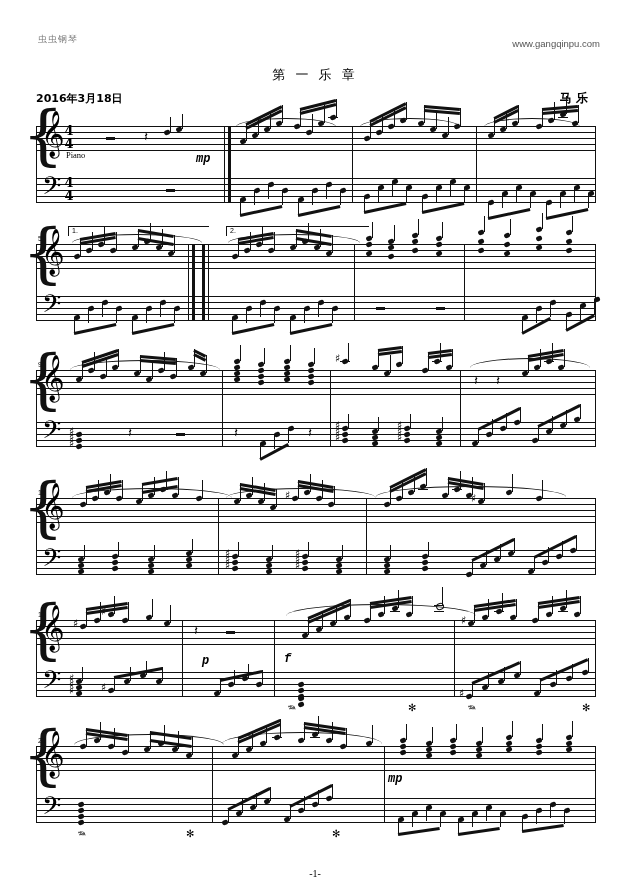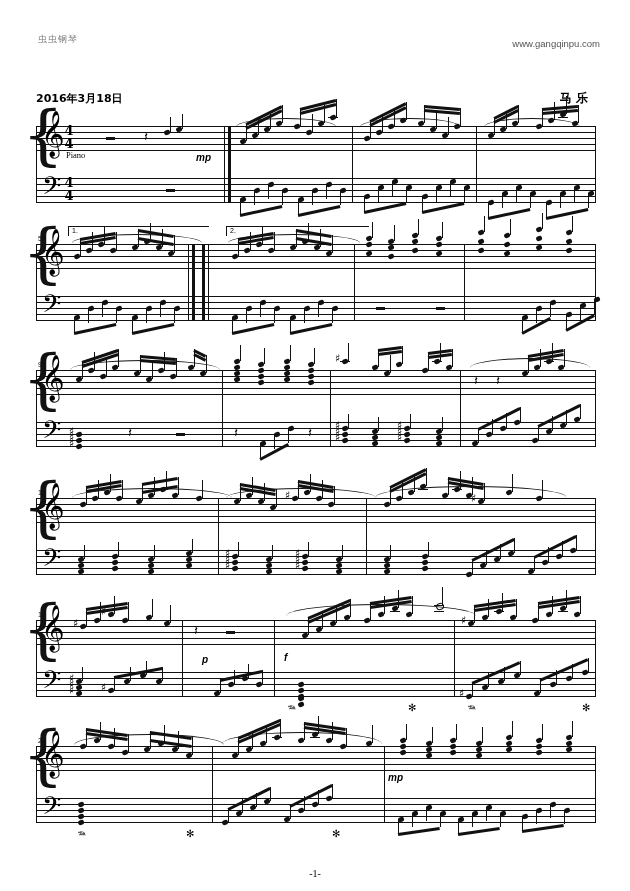--- a/index.html
+++ b/index.html
@@ -102,22 +102,22 @@
     position:absolute;font-size:30px;line-height:1;
     font-family:"DejaVu Sans", sans-serif;
   }
   .timesig{
     position:absolute;font-size:13px;font-weight:bold;
     line-height:12px;text-align:center;width:14px;
     font-family:"DejaVu Serif", serif;
   }
   .dyn{
     position:absolute;font-style:italic;font-weight:bold;
-    font-family:Liberation Sans, sans-serif;
-    font-size:10px;
+    font-family:Liberation Mono, monospace;
+    font-size:12px;
   }
   .ped{
     position:absolute;font-size:12px;
     font-family:"DejaVu Serif", serif;
   }
   .pedstar{
     position:absolute;font-size:10px;
   }
   .ending{
     position:absolute;border-left:1.2px solid #111;border-top:1.2px solid #111;
@@ -148,20 +148,21 @@
   }
   .hrest{position:absolute;width:9px;height:3px;background:#111;}
 </style>
 </head>
 <body>
 
 <div class="page">
 
   <div class="logo">虫虫钢琴</div>
   <div class="site">www.gangqinpu.com</div>
+  <div class="subtitle">第 一 乐 章</div>
   <div class="date">2016年3月18日</div>
   <div class="composer">马 乐</div>
   <div class="instrument">Piano</div>
   <div class="pagenum">-1-</div>
 
   <div id="score-layer">
       <div class="staff" style="top: 126px; left: 36px; width: 560px;">
         <div class="ln"></div>
         <div class="ln"></div>
         <div class="ln"></div>

